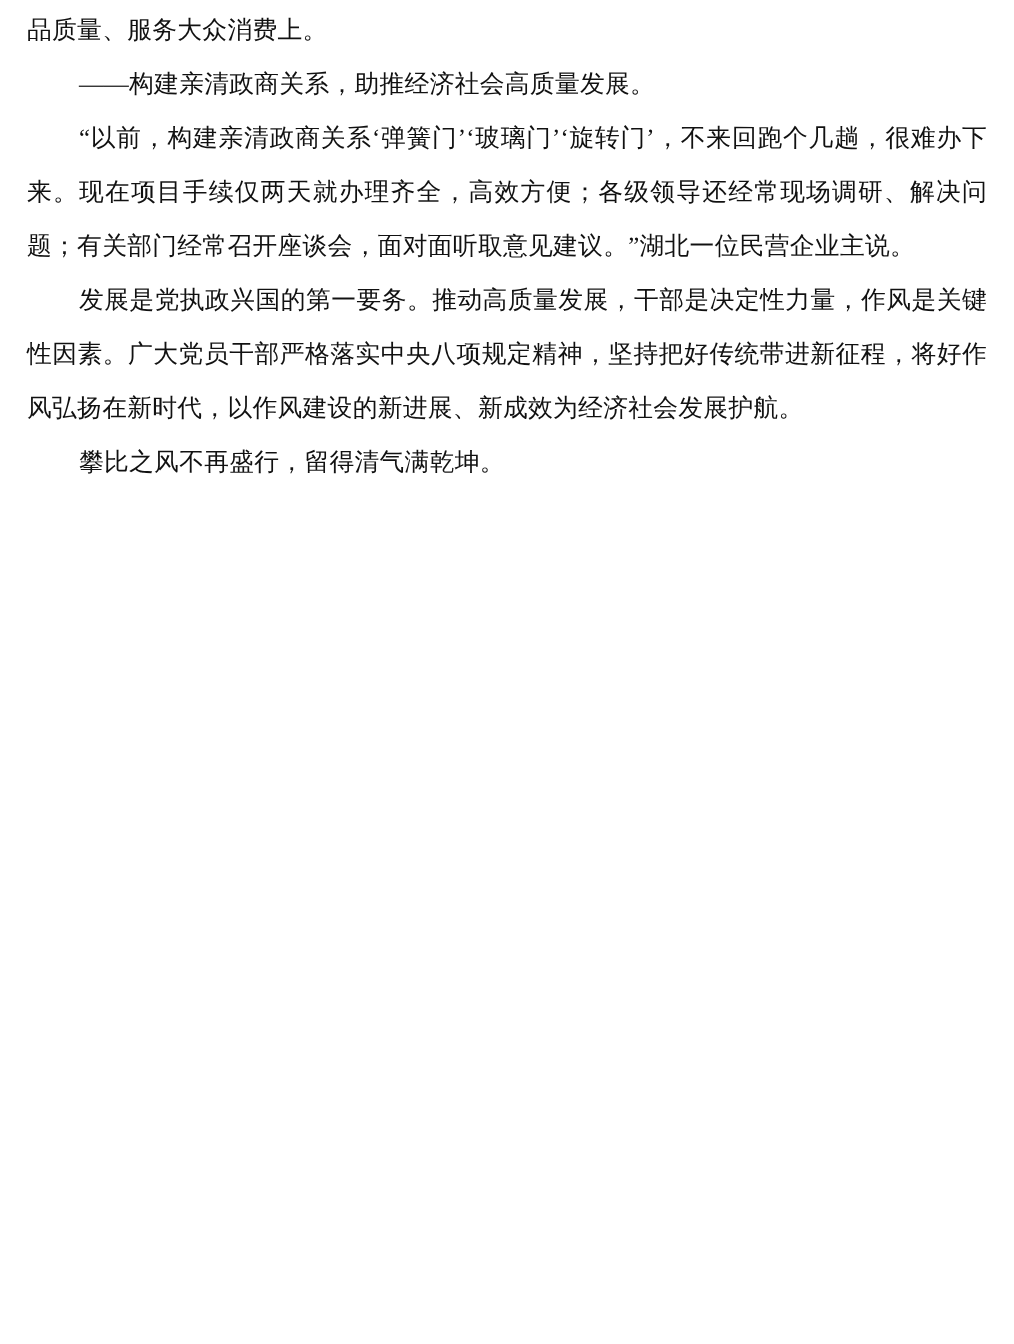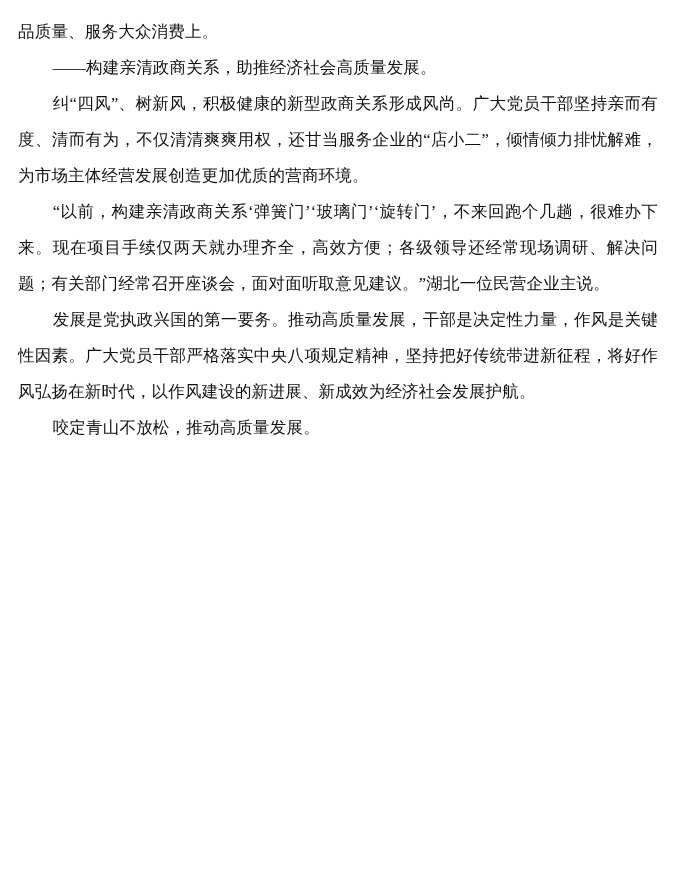--- a/index.html
+++ b/index.html
@@ -11,21 +11,21 @@
     width: 676px;
     height: 896px;
     font-family: "Liberation Serif", "DejaVu Serif", serif;
     color: #1a1a1a;
     overflow: hidden;
   }
   #doc {
     width: 676px;
     height: 896px;
     box-sizing: border-box;
-    padding: 12px 18px;
+    padding: 0 18px;
     background: #ffffff;
   }
   p.para {
     margin: 0;
     font-size: 16.5px;
     line-height: 36px;
     text-align: justify;
     text-justify: inter-ideograph;
     letter-spacing: 0.2px;
     color: #111111;
@@ -42,17 +42,16 @@
   }
 </style>
 </head>
 <body>
 
 <div id="doc">
   <div class="spacer-top"></div>
 
   <p class="para first">品质量、服务大众消费上。</p>
   <p class="para indent">——构建亲清政商关系，助推经济社会高质量发展。</p>
-  <p class="para indent">纠“四风”、树新风，积极健康的新型政商关系形成风尚。广大党员干部坚持亲而有度、清而有为，不仅清清爽爽用权，还甘当服务企业的“店小二”，倾情倾力排忧解难，为市场主体经营发展创造更加优质的营商环境。</p>
   <p class="para indent">“以前，构建亲清政商关系‘弹簧门’‘玻璃门’‘旋转门’，不来回跑个几趟，很难办下来。现在项目手续仅两天就办理齐全，高效方便；各级领导还经常现场调研、解决问题；有关部门经常召开座谈会，面对面听取意见建议。”湖北一位民营企业主说。</p>
   <p class="para indent">发展是党执政兴国的第一要务。推动高质量发展，干部是决定性力量，作风是关键性因素。广大党员干部严格落实中央八项规定精神，坚持把好传统带进新征程，将好作风弘扬在新时代，以作风建设的新进展、新成效为经济社会发展护航。</p>
-  <p class="para indent">咬定青山不放松，推动高质量发展。</p>
+  <p class="para indent">攀比之风不再盛行，留得清气满乾坤。</p>
 </div>
 
 </body></html>

